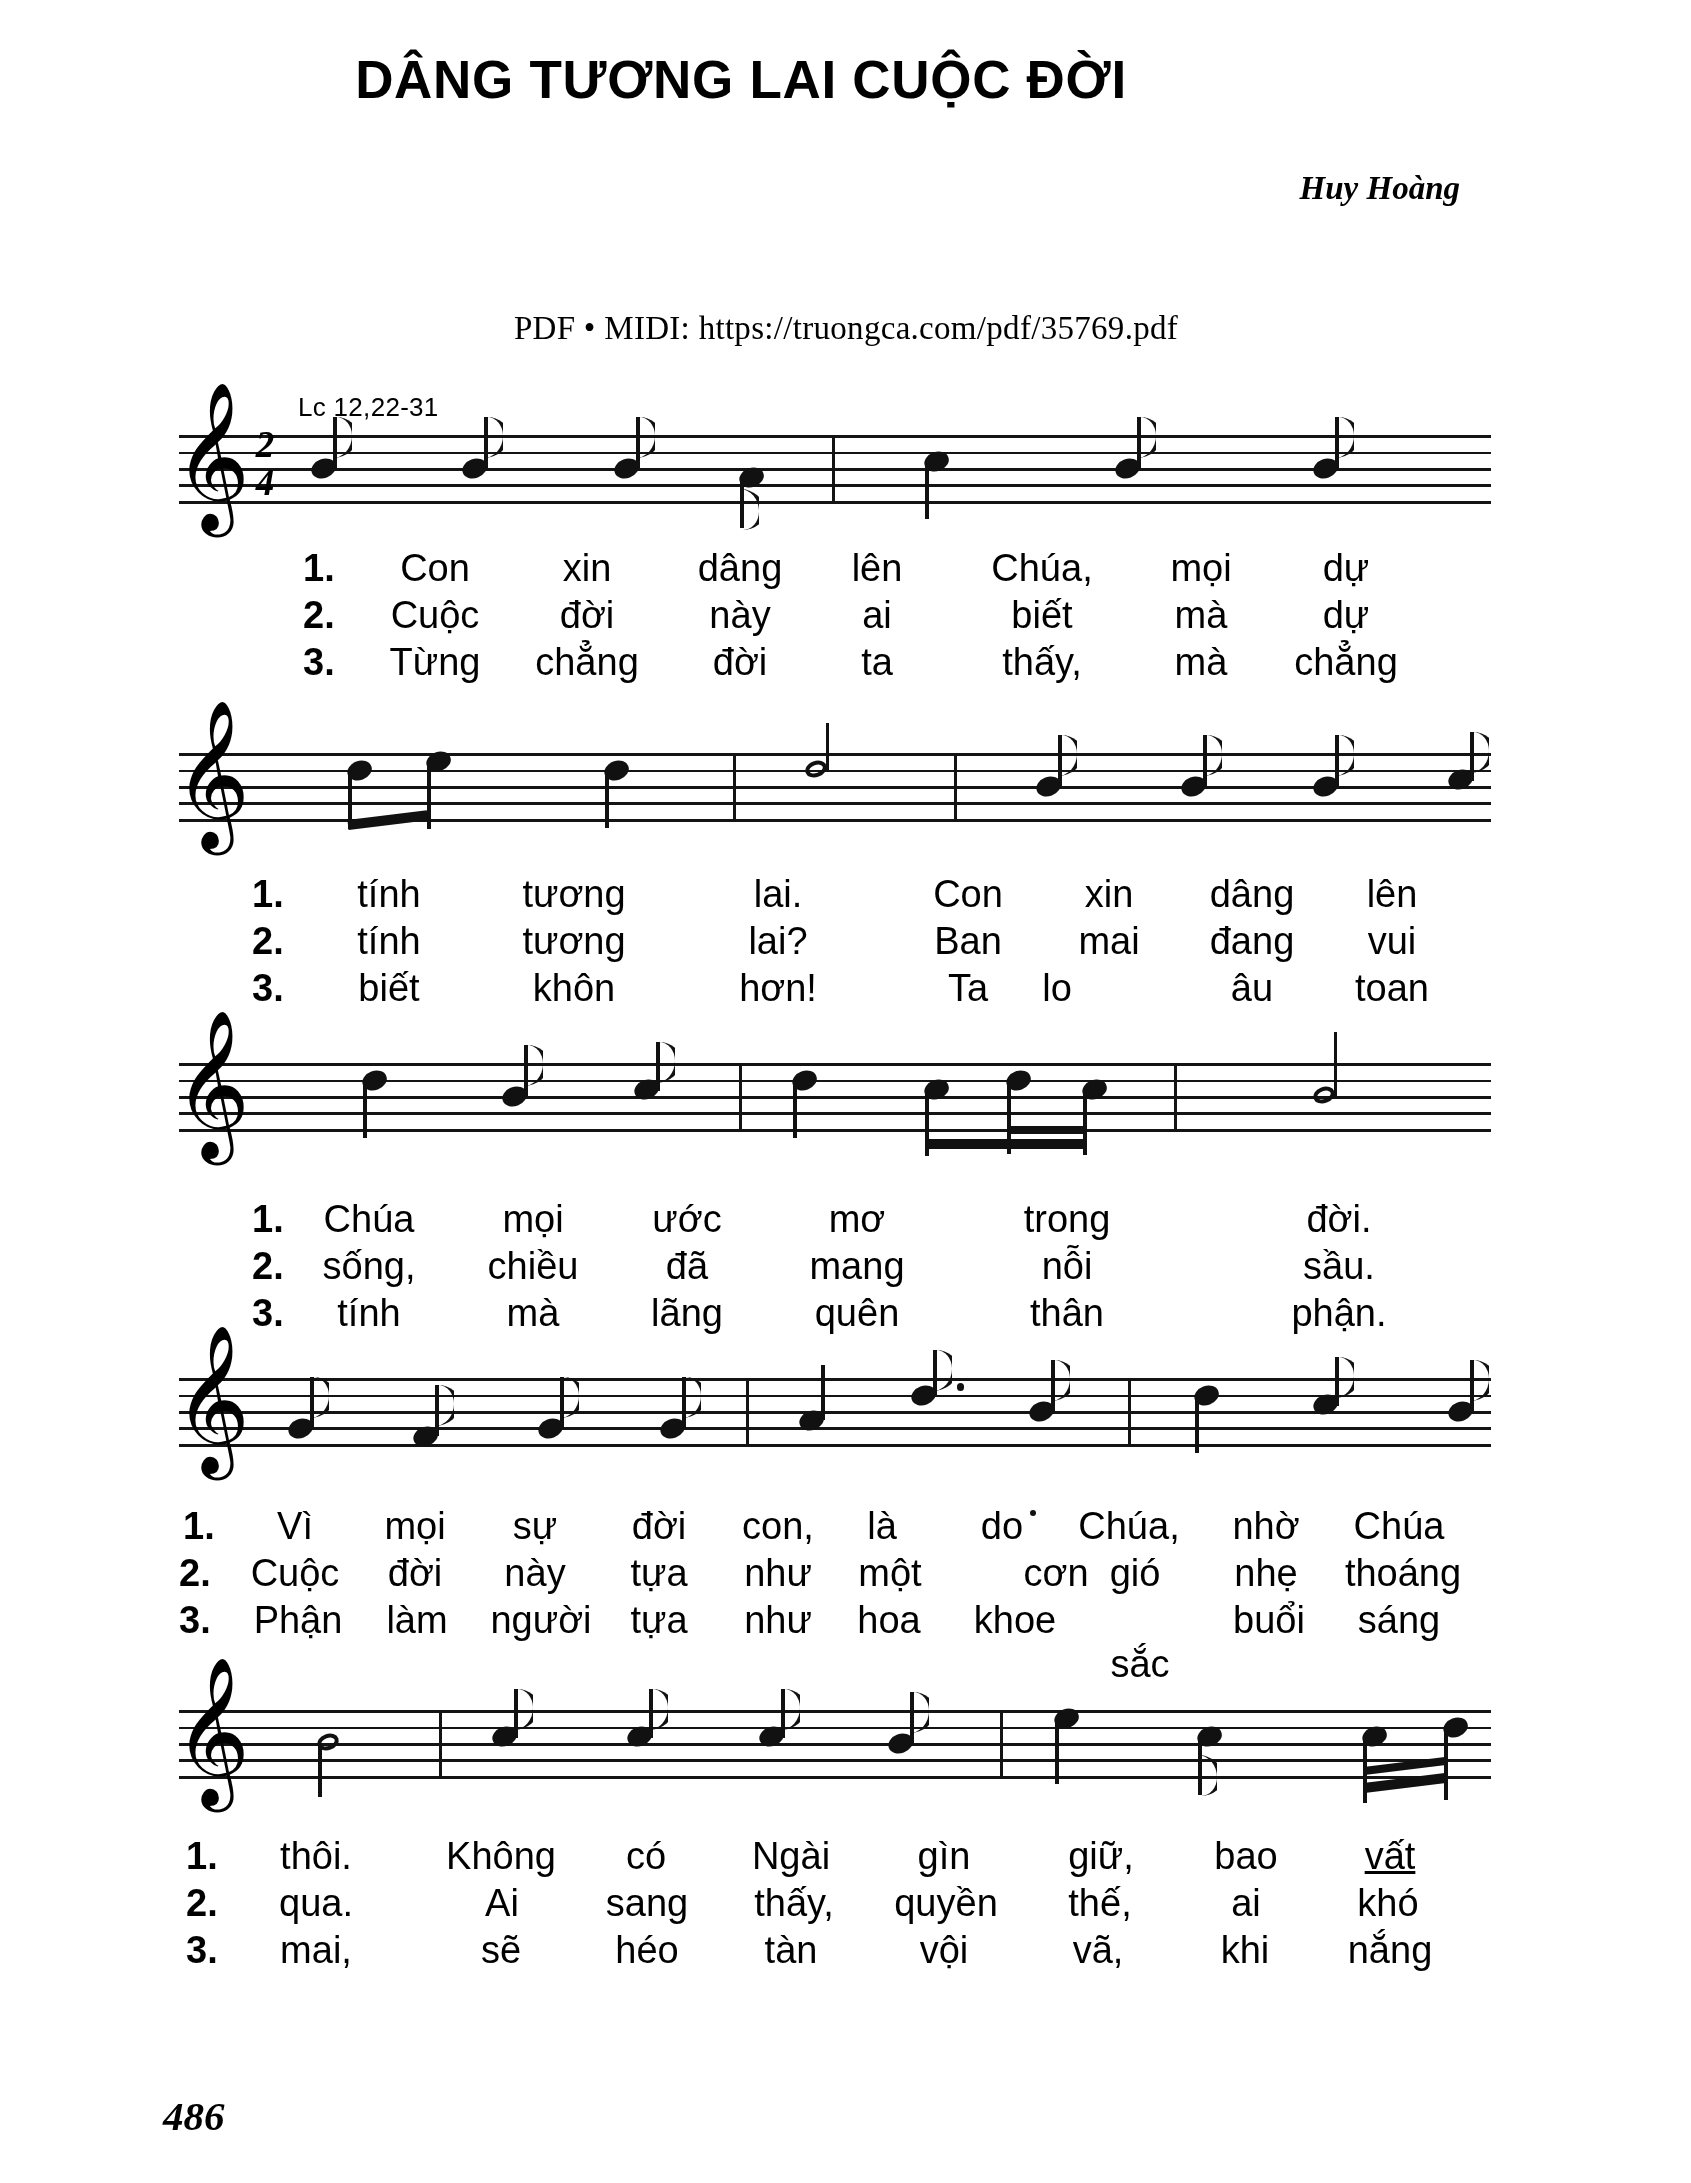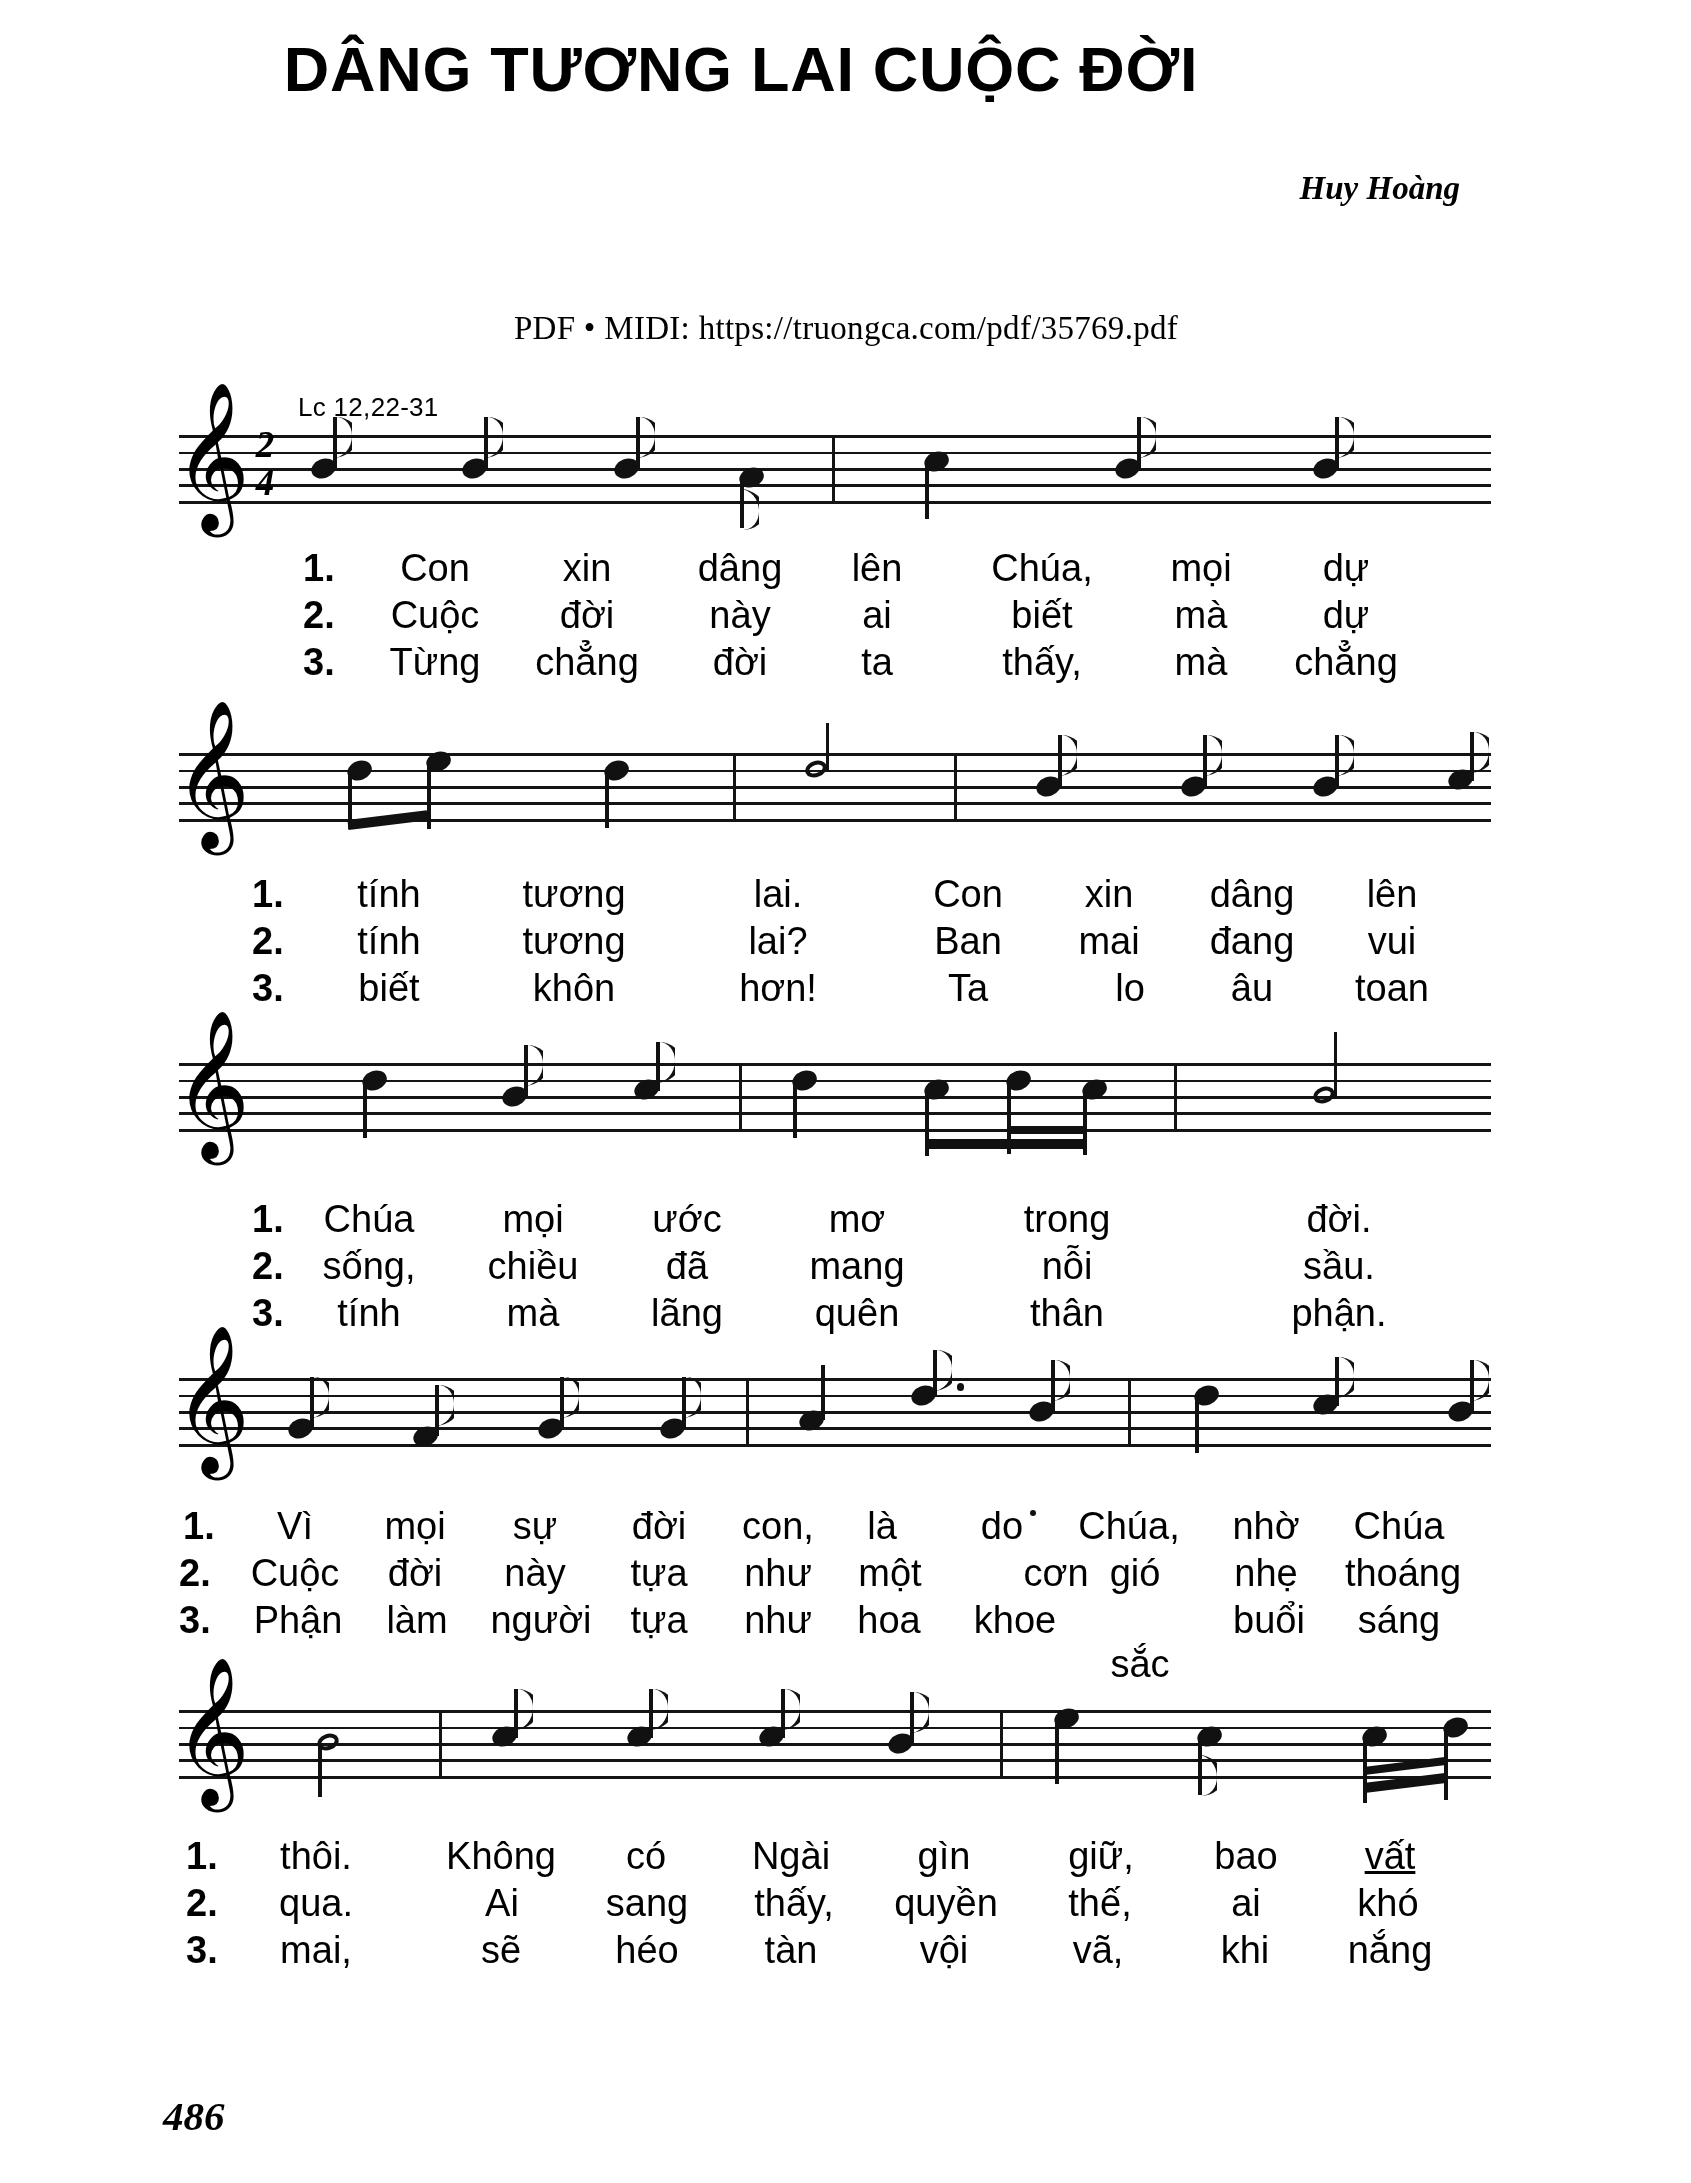--- a/index.html
+++ b/index.html
@@ -12,26 +12,26 @@
     height: 2183px;
     position: relative;
     font-family: "Liberation Sans", sans-serif;
     color: #000000;
     overflow: hidden;
   }
 
   
   .song-title {
     position: absolute;
-    top: 36px;
+    top: 52px;
     left: 0;
     width: 1482px;
     text-align: center;
     font-family: "Liberation Sans", sans-serif;
-    font-size: 63px;
+    font-size: 53px;
     font-weight: 700;
     letter-spacing: 0.7px;
     line-height: 1.05;
     white-space: nowrap;
   }
   .composer {
     position: absolute;
     top: 170px;
     right: 232px;
     font-family: "Liberation Serif", serif;
@@ -365,21 +365,21 @@
       <span class="syl" style="left:1109px;">mai</span>
       <span class="syl" style="left:1252px;">đang</span>
       <span class="syl" style="left:1392px;">vui</span>
     </div>
     <div class="lyric-row">
       <span class="vnum" style="left:252px;">3.</span>
       <span class="syl" style="left:389px;">biết</span>
       <span class="syl" style="left:574px;">khôn</span>
       <span class="syl" style="left:778px;">hơn!</span>
       <span class="syl" style="left:968px;">Ta</span>
-      <span class="syl" style="left:1130px;">lo</span>
+      <span class="syl" style="left:1057px;">lo</span>
       <span class="syl" style="left:1252px;">âu</span>
       <span class="syl" style="left:1392px;">toan</span>
     </div>
   </div>
 </div>
 
 <div class="system" style="top:1063px;">
   <div class="staff">
     <div class="ln l0"></div>
     <div class="ln l1"></div>

